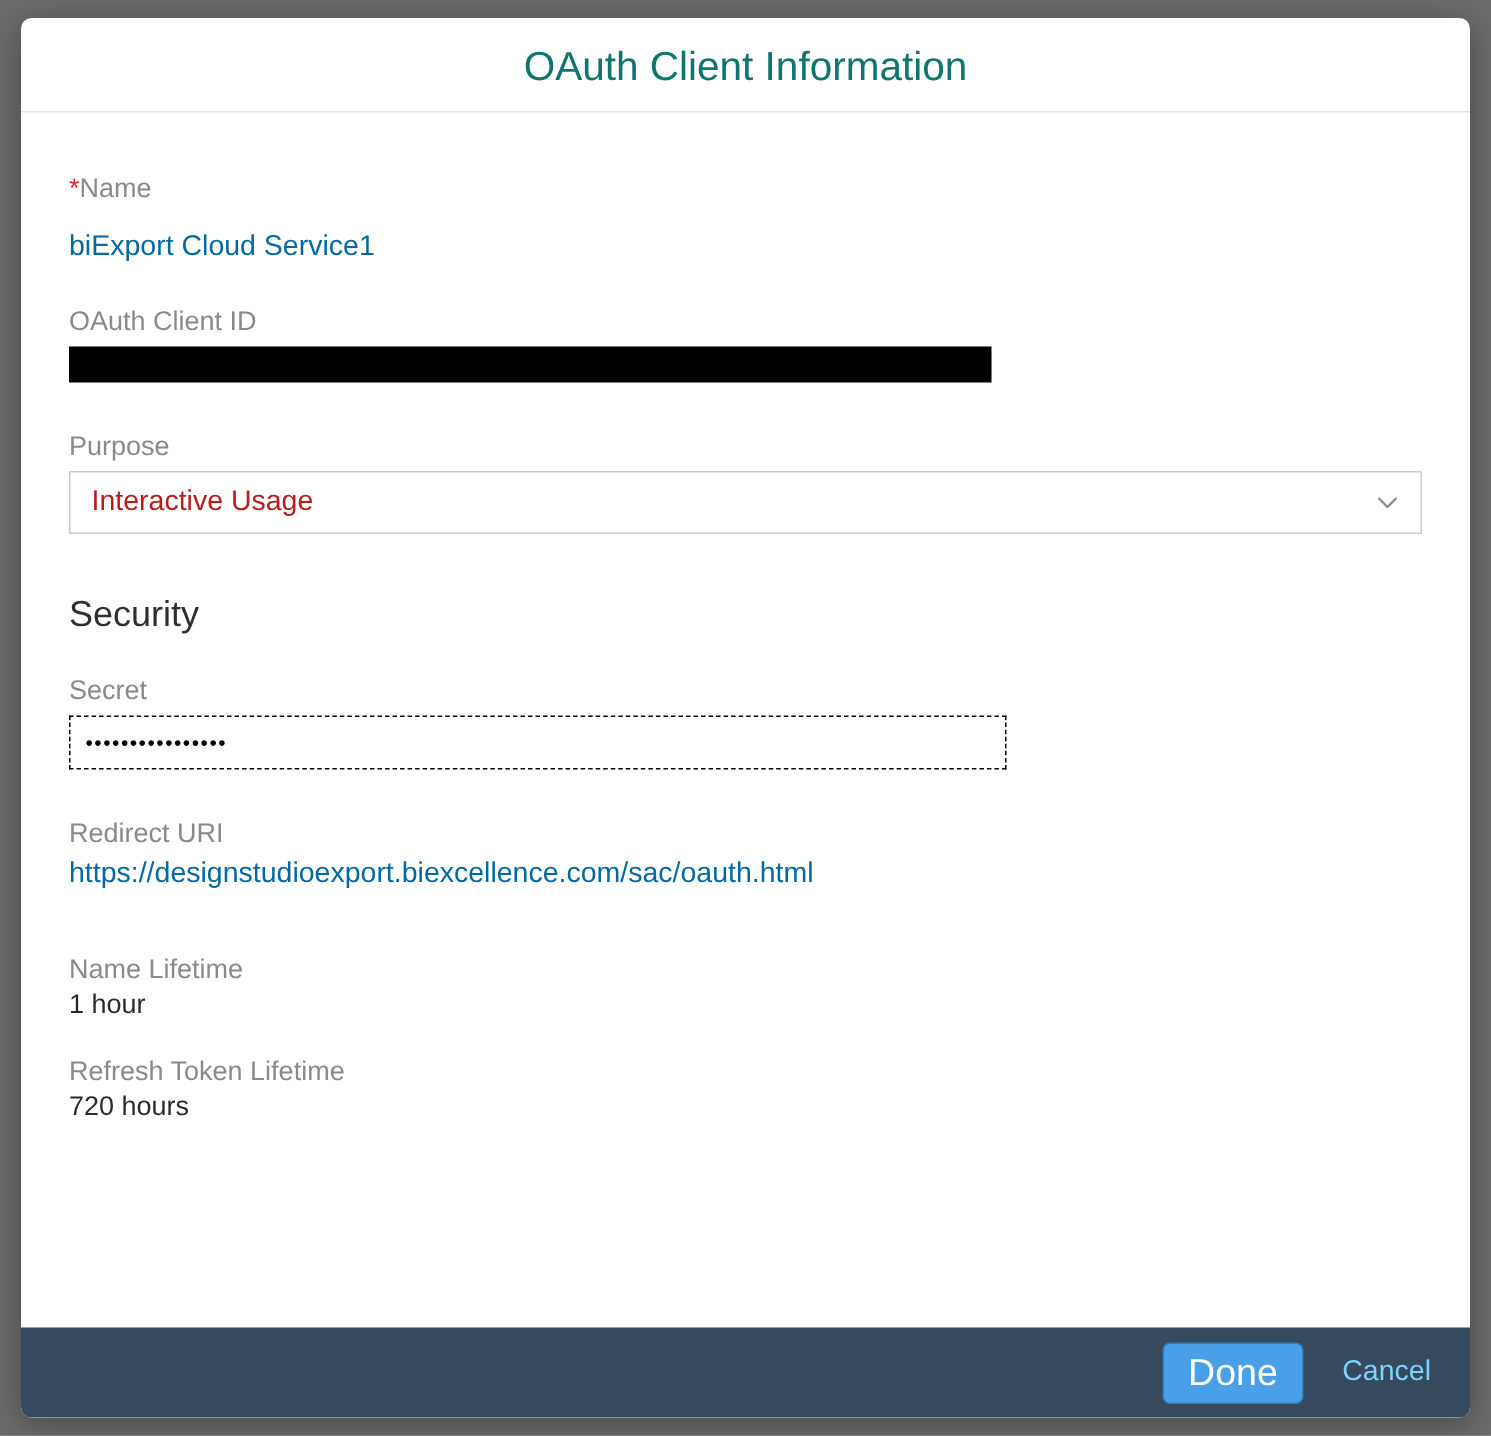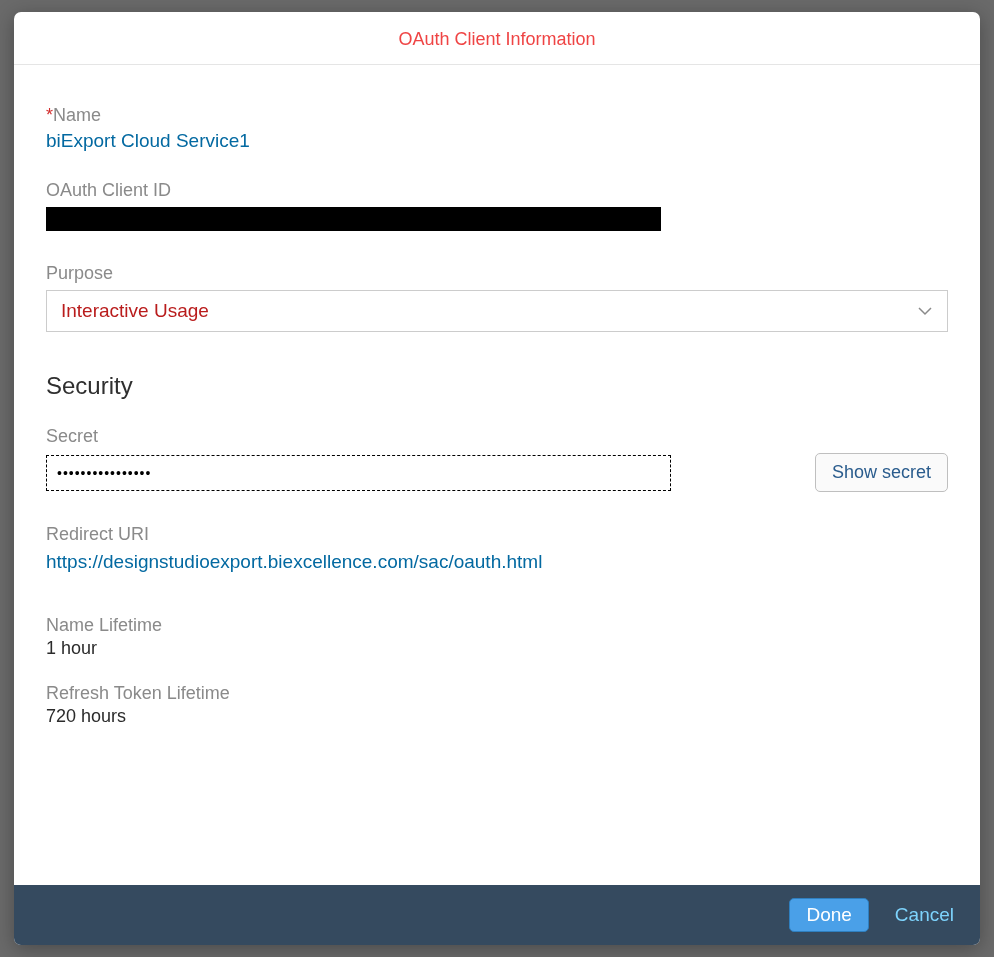--- a/index.html
+++ b/index.html
@@ -31,22 +31,22 @@
       border-radius: 7px;
       display: flex;
       flex-direction: column;
       overflow: hidden;
       box-shadow: 0 4px 20px rgba(0,0,0,0.3);
     }
     .dialog-header {
       text-align: center;
       padding: 17px 0 14px;
       border-bottom: 1px solid #e5e5e5;
-      font-size: 18px;
-      color: #ef4444;
+      font-size: 27px;
+      color: #0f766e;
       font-weight: 400;
     }
     .dialog-body {
       flex: 1;
       padding: 40px 32px 20px 32px;
       overflow: auto;
       color: #333;
     }
     .field-label {
       font-size: 18px;
@@ -135,34 +135,34 @@
       display: flex;
       align-items: center;
       justify-content: flex-end;
       padding: 0 22px;
       gap: 22px;
     }
     .done-btn {
       background: #4aa0e8;
       border: 1px solid #2f7fbf;
       color: #ffffff;
-      font-size: 19px;
+      font-size: 25px;
       padding: 5px 16px;
       border-radius: 5px;
       cursor: pointer;
     }
     .cancel-btn {
       background: transparent;
       border: none;
       color: #7dd3fc;
       font-size: 19px;
       cursor: pointer;
       padding: 6px 4px;
     }
-    .label-group { margin-bottom: 4px; }
+    .label-group { margin-bottom: 18px; }
     .redirect-block { margin-bottom: 42px; }
     .section-gap-top { margin-top: 18px; }
   </style>
 </head>
 <body>
 
 <div class="backdrop"></div>
 
 <div class="dialog">
   <div class="dialog-header">OAuth Client Information</div>
@@ -184,21 +184,20 @@
         <svg viewBox="0 0 16 16" width="16" height="16">
             <path d="M2 5 L8 11 L14 5" fill="none" stroke="#8a8a8a" stroke-width="1.5"></path>
           </svg>
       </span>
     </div>
 
     <div class="section-title">Security</div>
     <div class="field-label">Secret</div>
     <div class="secret-row">
       <div class="secret-box">••••••••••••••••</div>
-      <button class="show-secret-btn">Show secret</button>
     </div>
 
     <div class="field-label">Redirect URI</div>
     <div class="field-value redirect-block">https://designstudioexport.biexcellence.com/sac/oauth.html</div>
 
 
     <div class="token-lifetime-block">
       <div class="field-label" style="margin-bottom:2px">Name Lifetime</div>
       <div class="token-lifetime-value">1 hour</div>
     </div>

